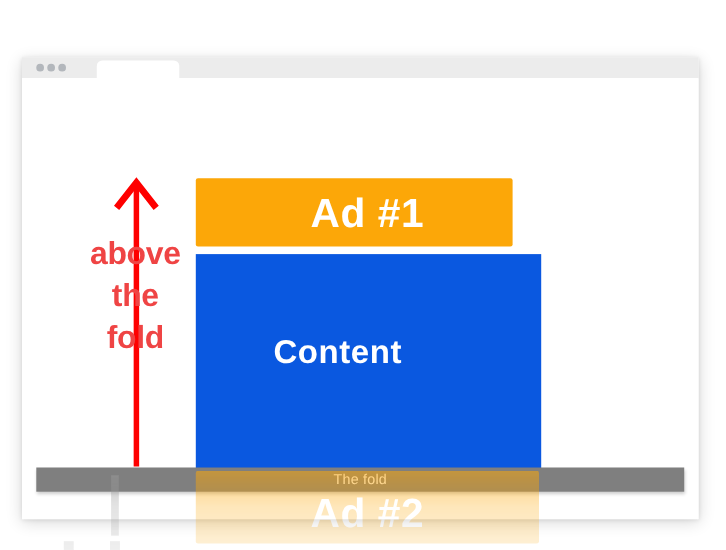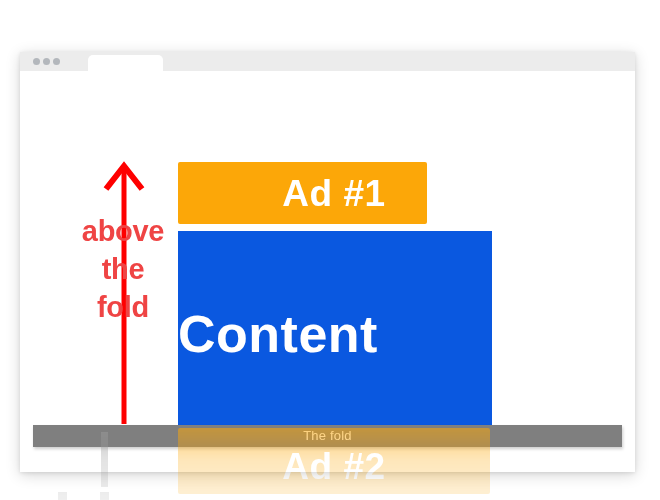--- a/index.html
+++ b/index.html
@@ -106,21 +106,21 @@
     line-height: 38px;
     letter-spacing: -0.3px;
     white-space: pre-line;
   }
 
   
   .ad-one {
     position: absolute;
     left: 158px;
     top: 91px;
-    width: 249px;
+    width: 288px;
     height: 62px;
     background: #fca708;
     border-radius: 2px;
   }
   .ad-one-label {
     position: absolute;
     left: 0;
     top: 11px;
     width: 312px;
     text-align: center;
@@ -135,22 +135,23 @@
     top: 160px;
     width: 314px;
     height: 195px;
     background: #0a58e0;
   }
   .content-label {
     position: absolute;
     left: 0;
     top: 73px;
     width: 258px;
-    color: #ffffff;
-    font-size: 52px;
+    text-align: center;
+    color: #ffffff;
+    font-size: 30px;
     font-weight: bold;
     letter-spacing: 0.5px;
   }
 
   
   .fold-bar {
     position: absolute;
     left: 13px;
     top: 354px;
     width: 589px;

